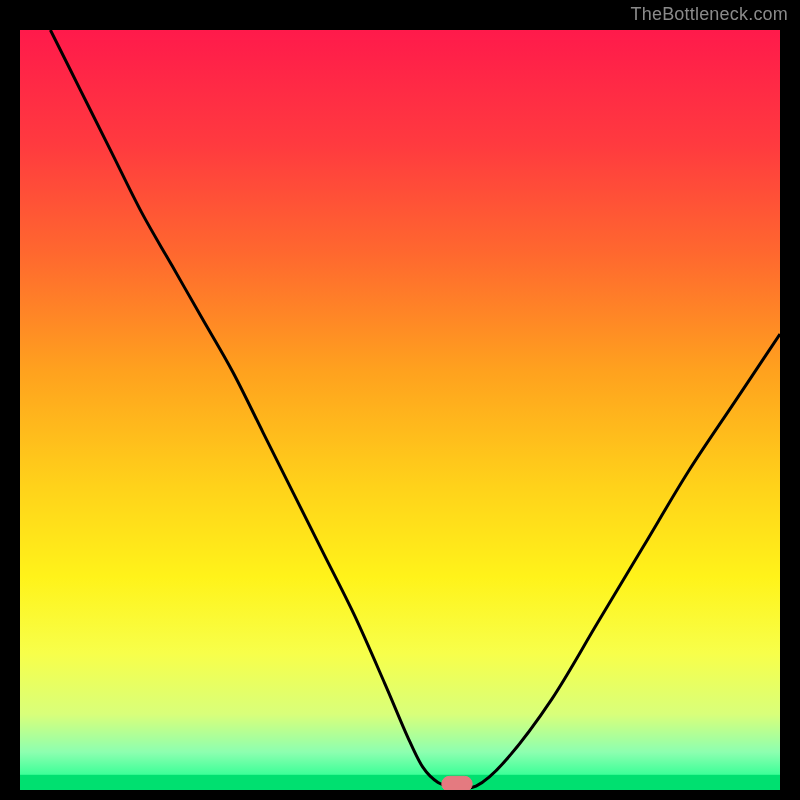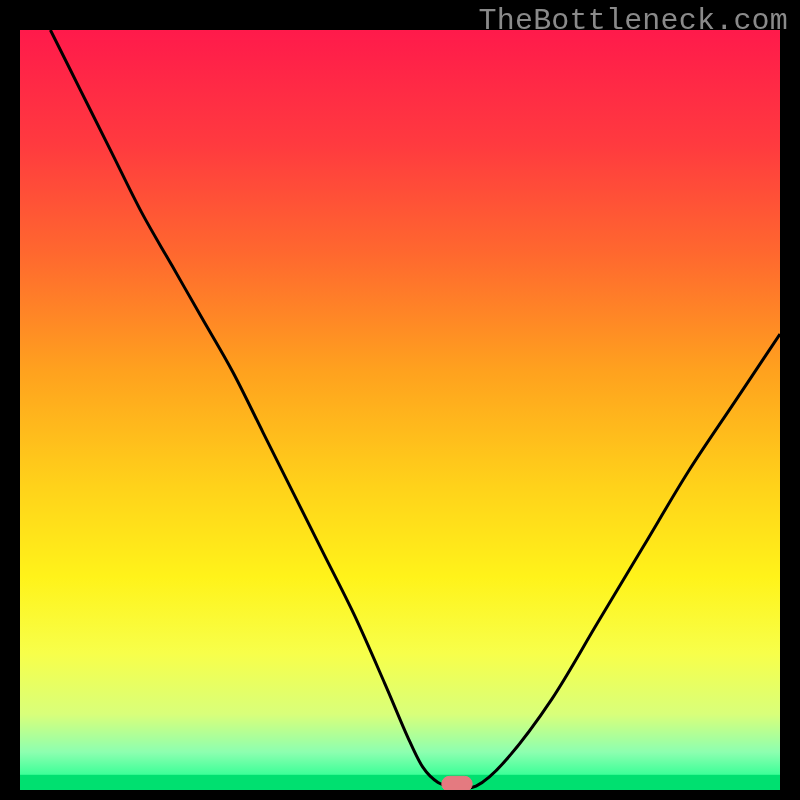--- a/index.html
+++ b/index.html
@@ -13,22 +13,22 @@
   .outer {
     position: relative;
     width: 800px;
     height: 800px;
   }
   .watermark {
     position: absolute;
     top: 4px;
     right: 12px;
     color: #8a8a8a;
-    font-family: Liberation Mono, monospace;
-    font-size: 30px;
+    font-family: Liberation Sans, sans-serif;
+    font-size: 18px;
     letter-spacing: 0.2px;
     z-index: 5;
   }
   .plot-frame {
     position: absolute;
     left: 20px;
     top: 30px;
     width: 760px;
     height: 760px;
     background: #000;

